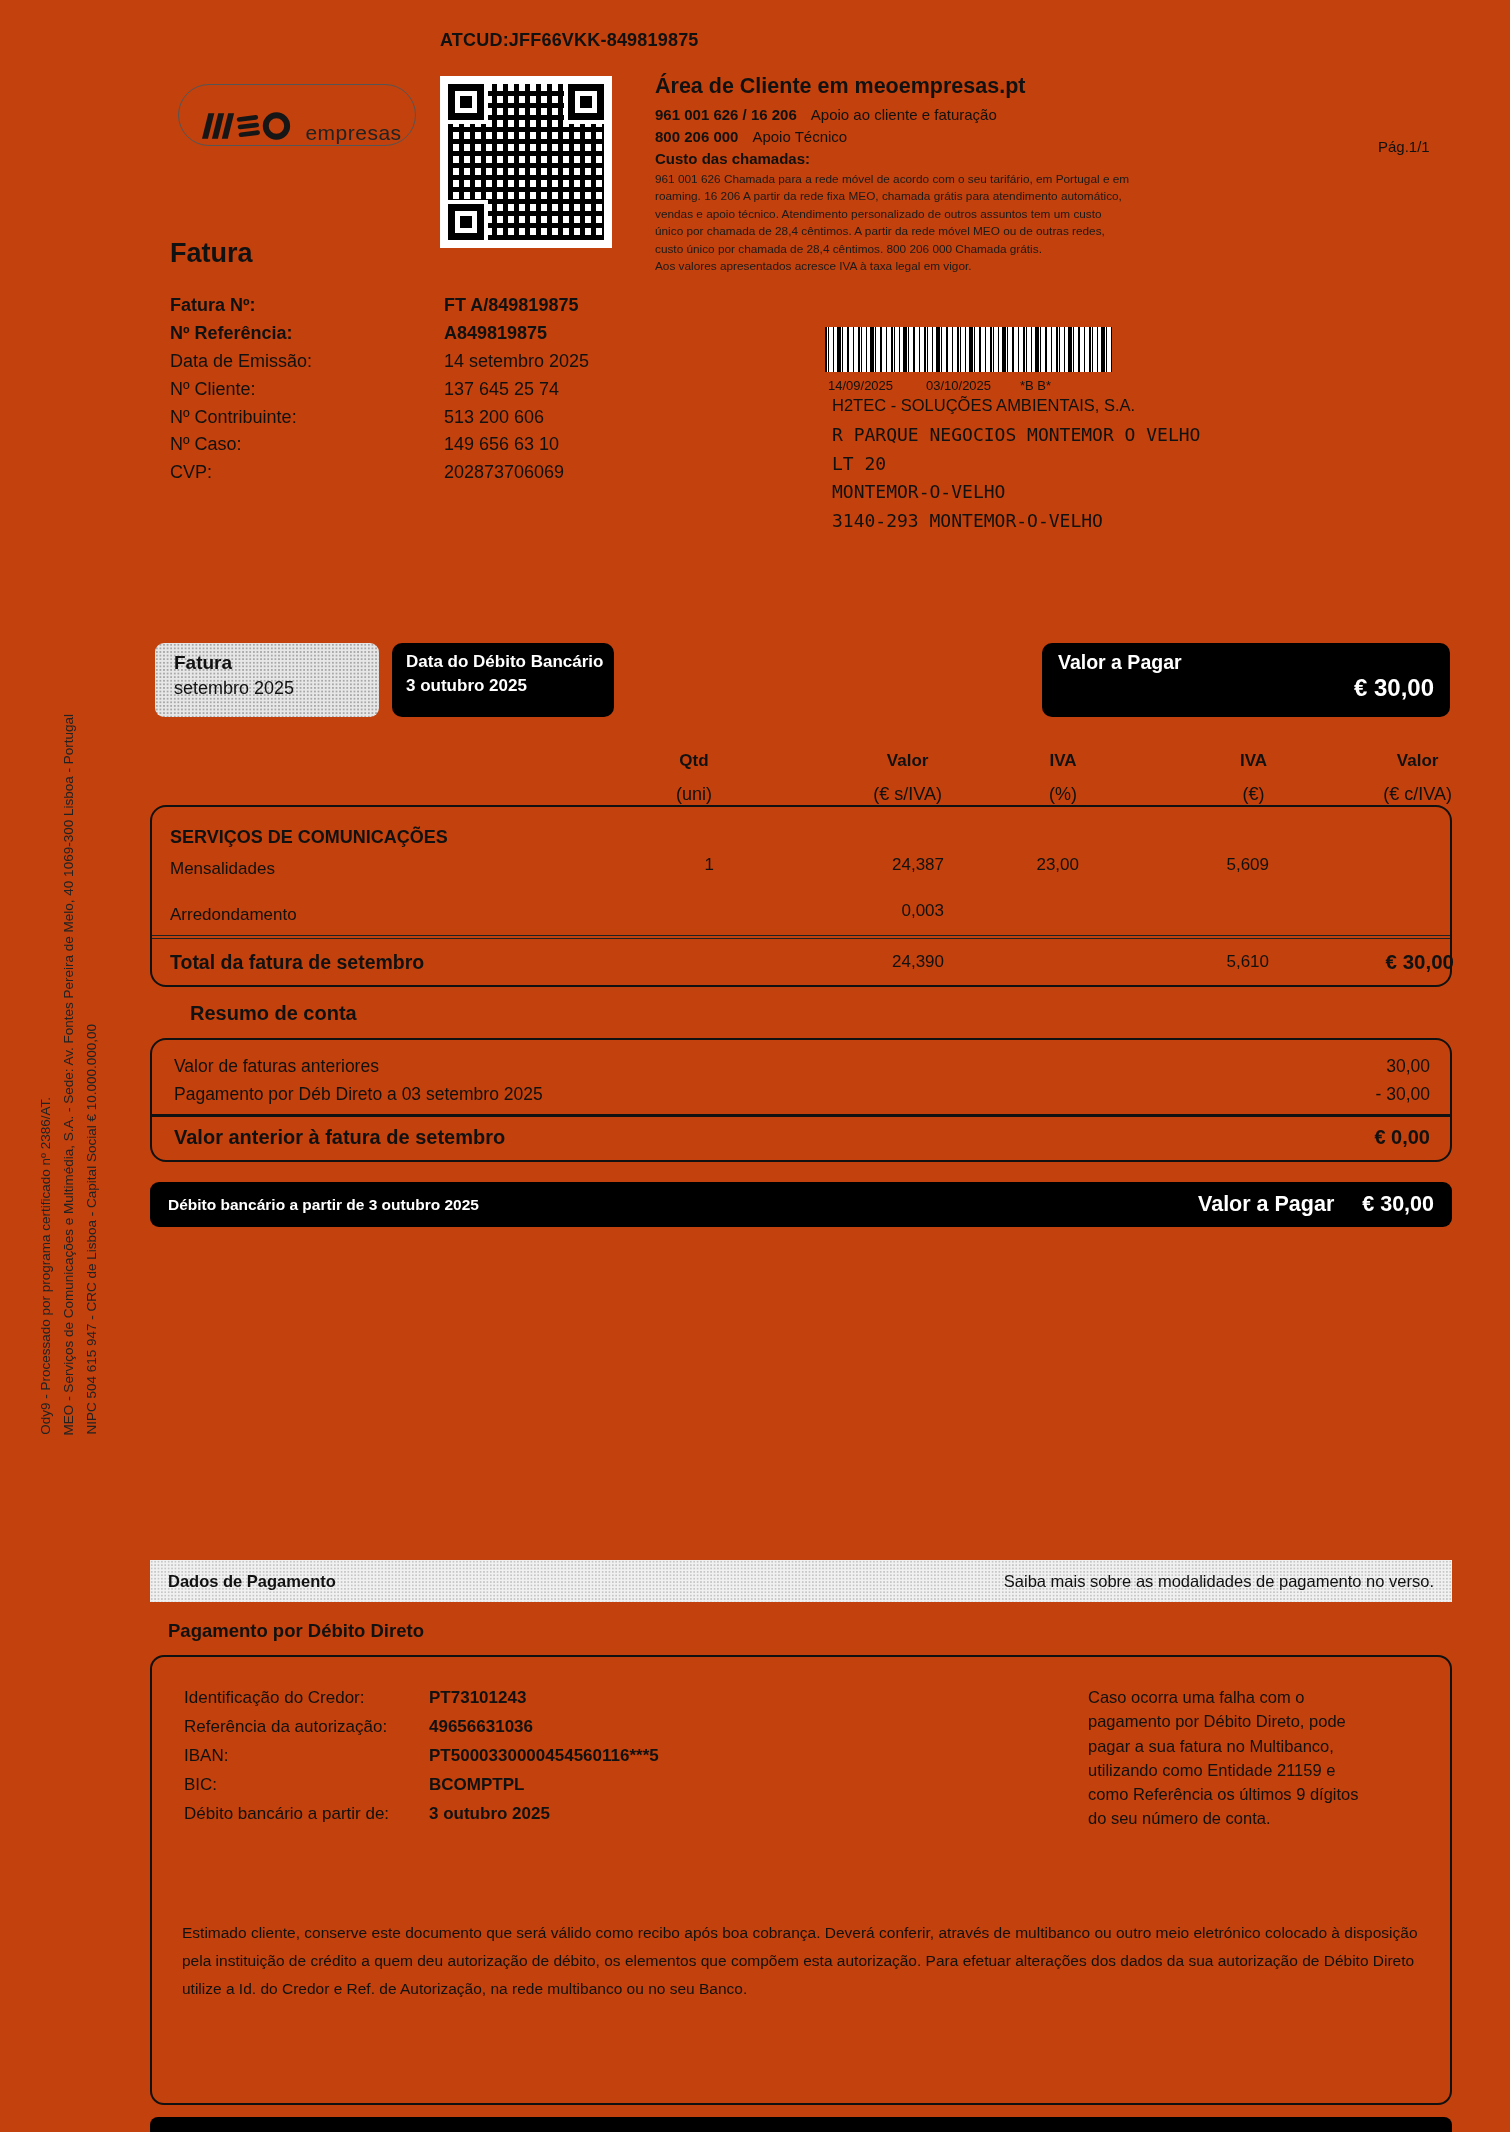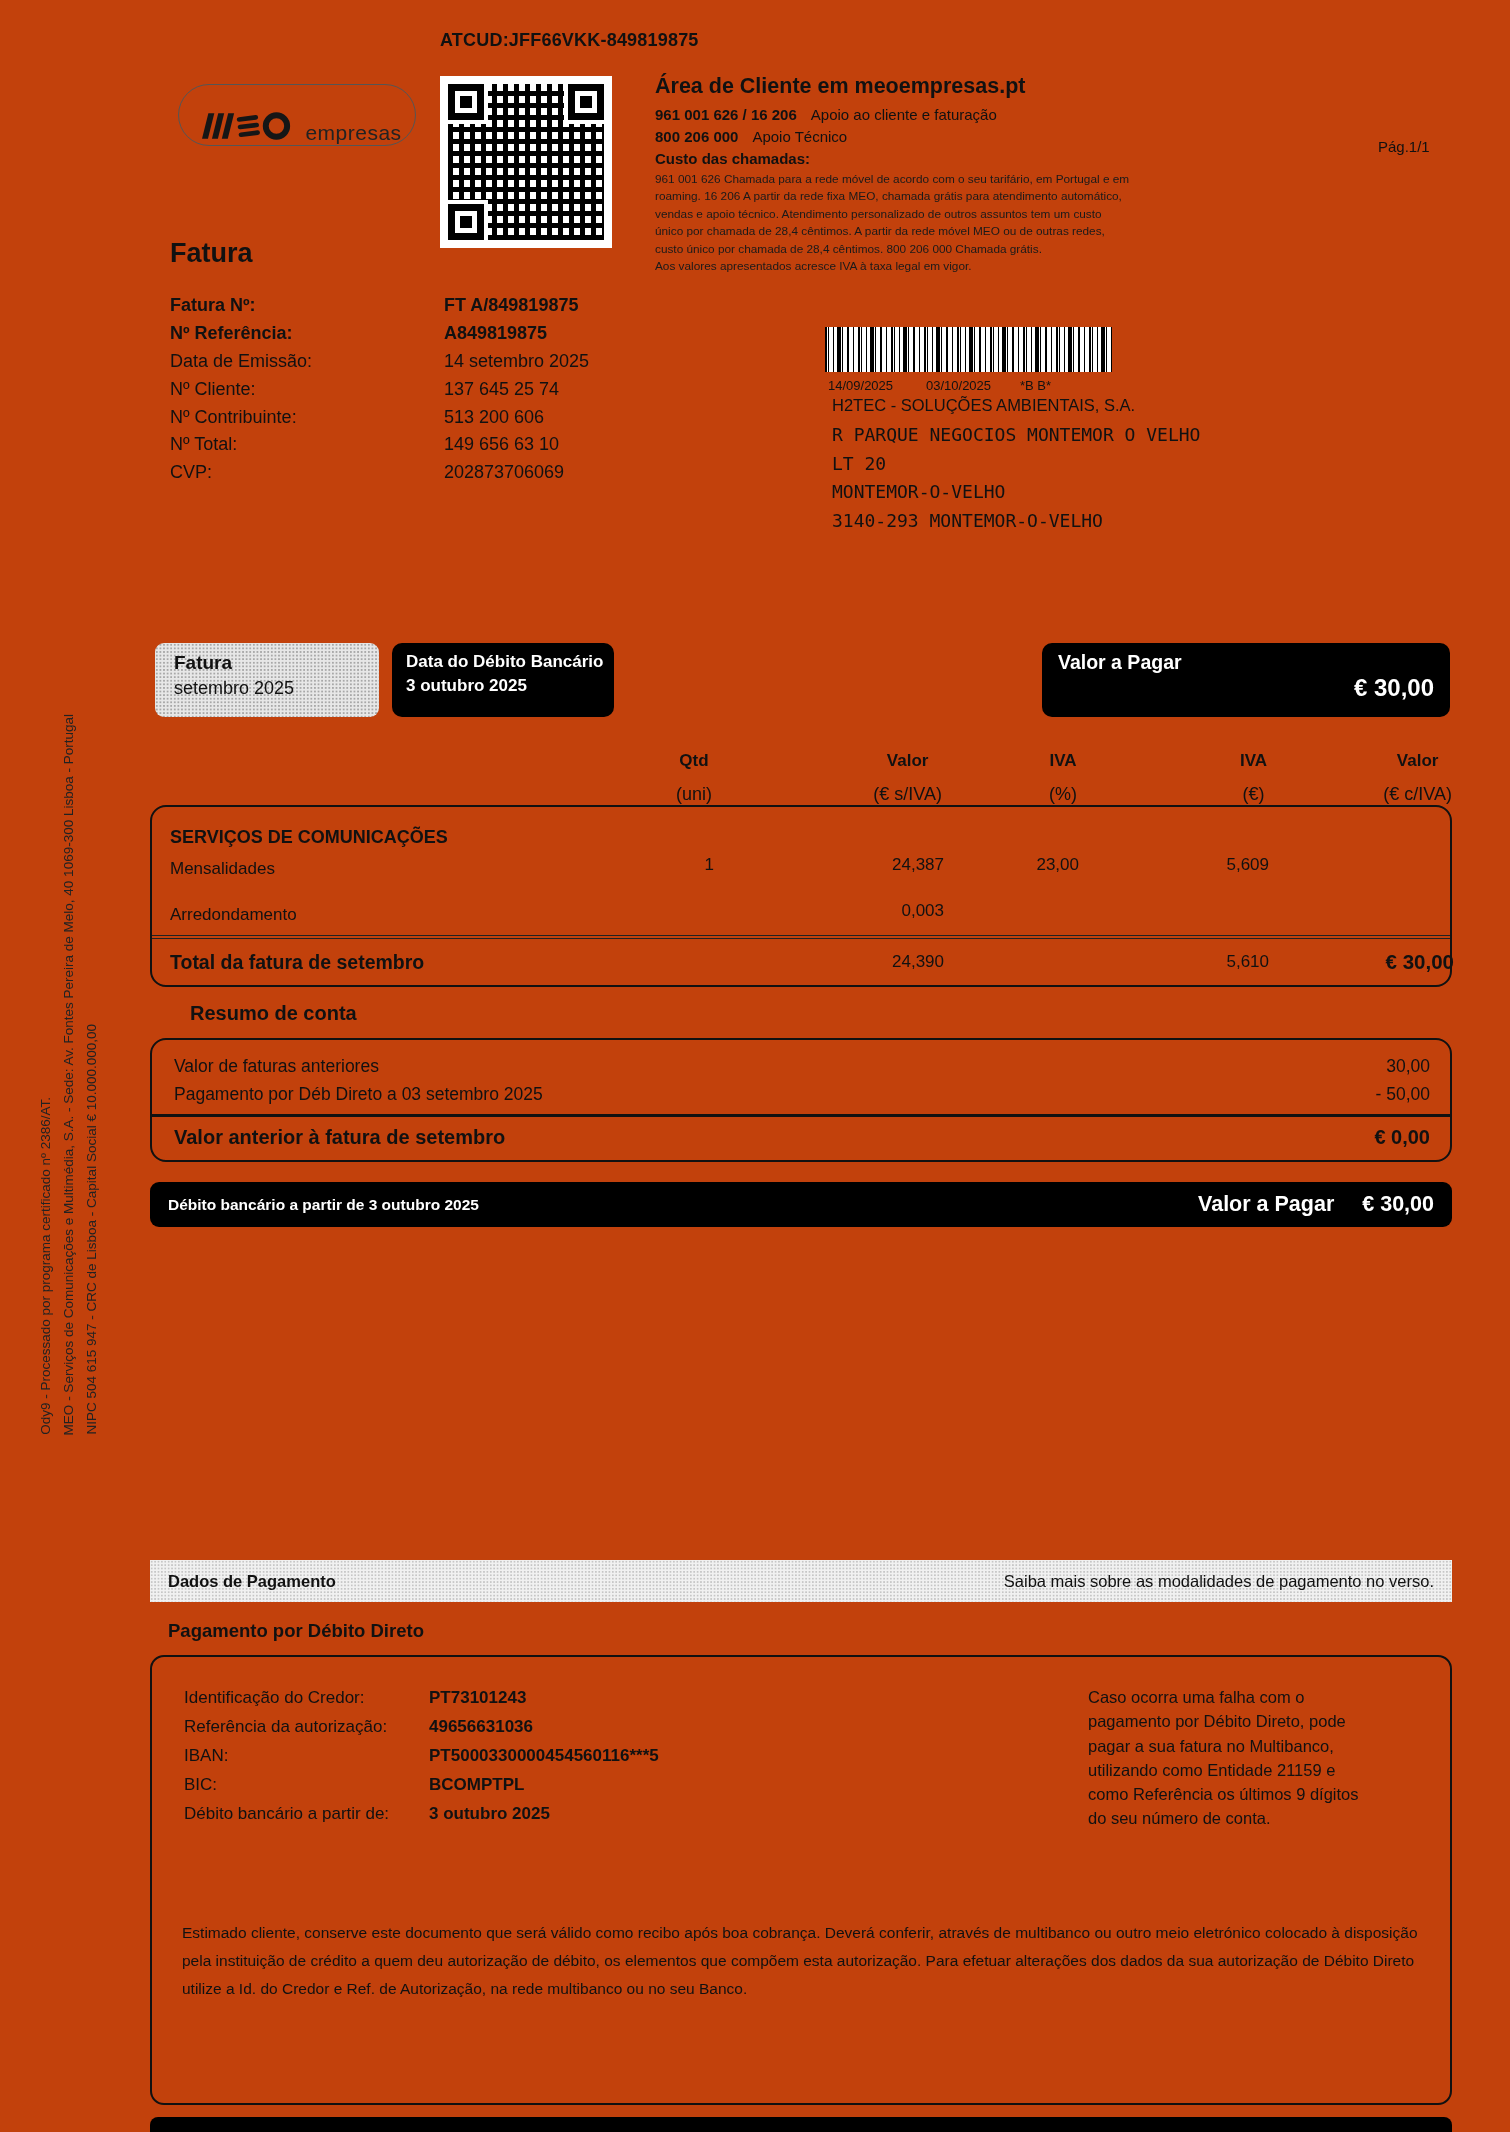--- a/index.html
+++ b/index.html
@@ -200,21 +200,21 @@
     </div>
     <div class="inv-row">
       <span class="lbl">Nº Cliente:</span>
       <span class="val">137 645 25 74</span>
     </div>
     <div class="inv-row">
       <span class="lbl">Nº Contribuinte:</span>
       <span class="val">513 200 606</span>
     </div>
     <div class="inv-row">
-      <span class="lbl">Nº Total:</span>
+      <span class="lbl">Nº Caso:</span>
       <span class="val">149 656 63 10</span>
     </div>
     <div class="inv-row">
       <span class="lbl">CVP:</span>
       <span class="val">202873706069</span>
     </div>
   </div>
 
   <div class="barcode"></div>
   <div class="barcode-dates">
@@ -284,21 +284,21 @@
   </div>
 
   <div class="resumo-title">Resumo de conta</div>
   <div class="rbox">
     <div class="rrow">
       <span>Valor de faturas anteriores</span>
       <span>30,00</span>
     </div>
     <div class="rrow">
       <span>Pagamento por Déb Direto a 03 setembro 2025</span>
-      <span>- 50,00</span>
+      <span>- 30,00</span>
     </div>
     <div class="rsep"></div>
     <div class="rtotal">
       <span>Valor anterior à fatura de setembro</span>
       <span>€ 0,00</span>
     </div>
   </div>
 
   <div class="debitbar">
     <span class="dl">Débito bancário a partir de 3 outubro 2025</span>

